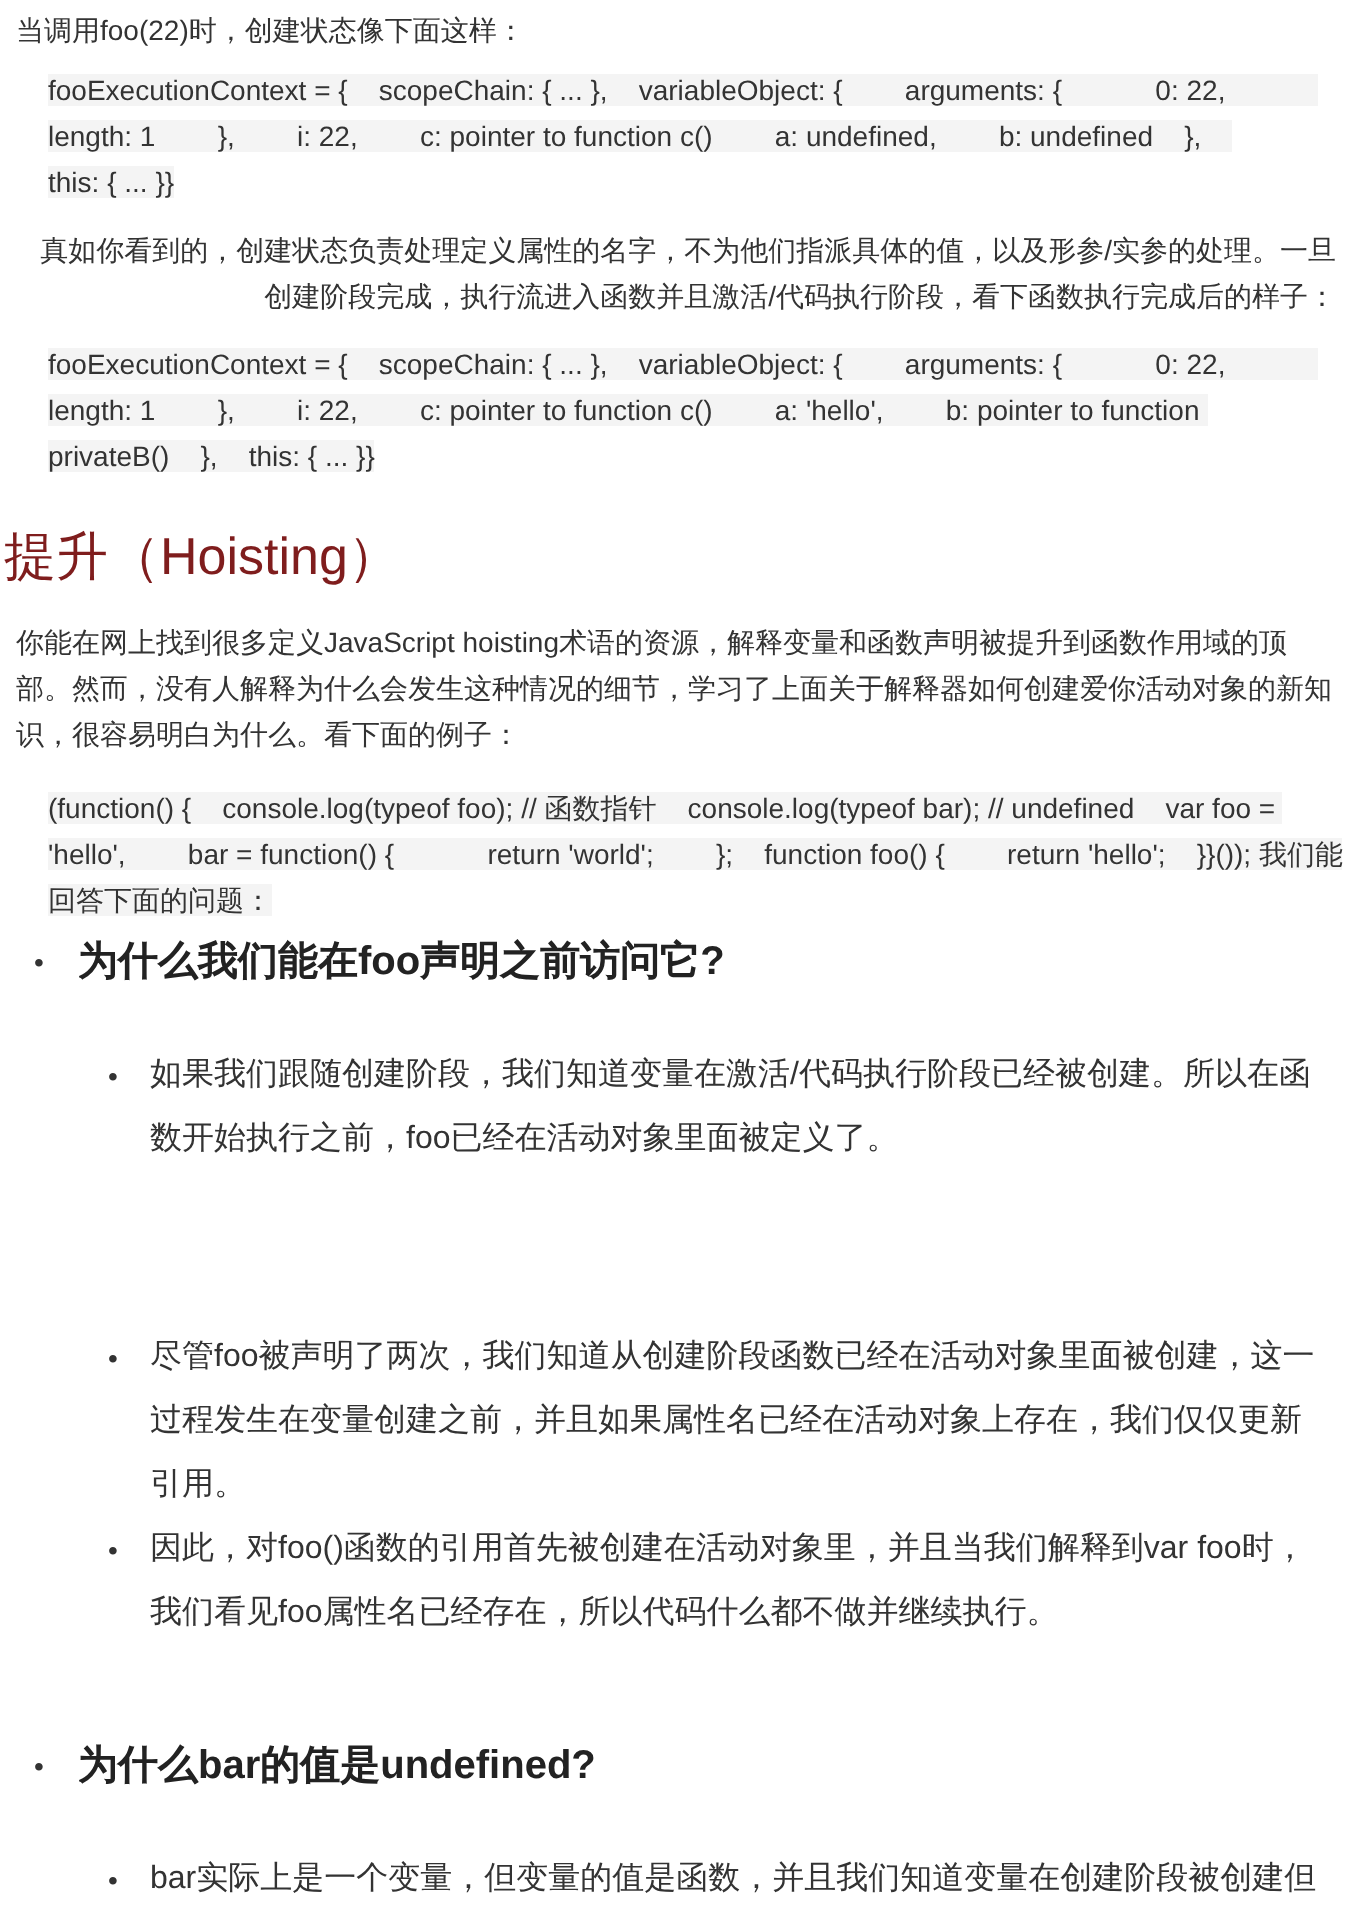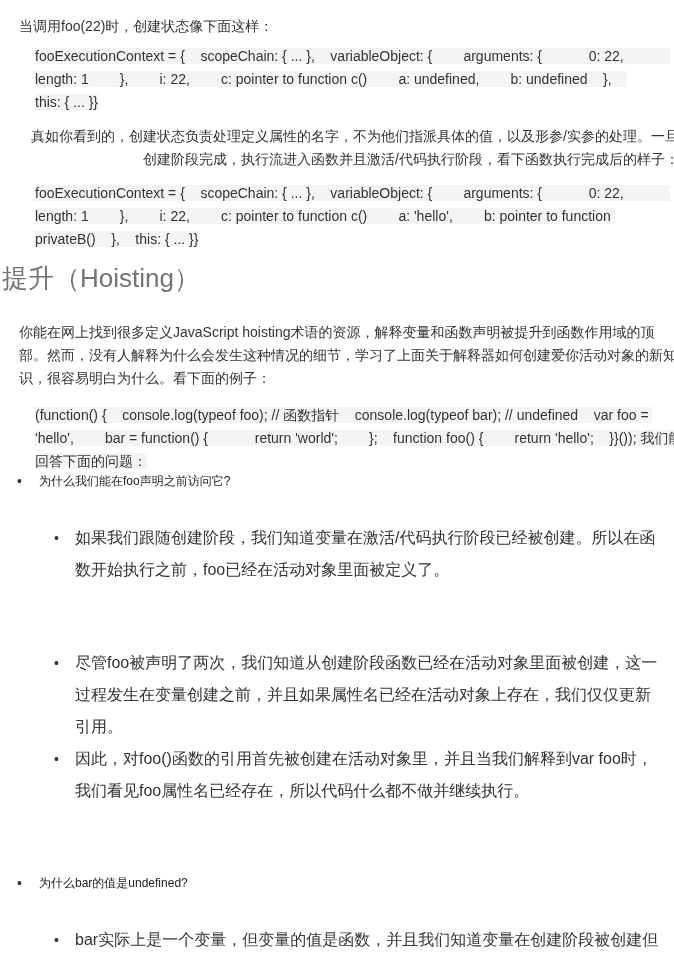--- a/index.html
+++ b/index.html
@@ -2,44 +2,44 @@
 <html><head>
 <meta charset="utf-8">
 <style>
   html, body { margin: 0; padding: 0; background: #ffffff; }
   body {
     width: 674px; height: 960px; overflow: hidden;
     font-family: "Liberation Sans", "DejaVu Sans", sans-serif;
     color: #333333;
   }
   .page { padding: 0 4px; }
-  p { margin: 15px; font-size: 14px; line-height: 23px; }
+  p { margin: 4px; font-size: 14px; line-height: 23px; }
   .p-intro { position: absolute; top: 0; left: 4px; }
   .code-para {
     position: absolute; left: 20px; width: 610px;
     font-size: 14px; line-height: 23px;
   }
   .code-inline {
     background: #f4f4f4;
     box-decoration-break: clone;
     -webkit-box-decoration-break: clone;
     white-space: pre-wrap;
   }
   .text-para { position: absolute; left: 4px; width: 660px; font-size: 14px; line-height: 23px; }
   h2 {
     position: absolute; left: 2px; top: 258px; margin: 0;
-    font-size: 26px; font-weight: normal; line-height: 40px; color: #737373;
+    font-size: 26px; font-weight: normal; line-height: 40px; color: #7f1d1d;
   }
   ul { margin: 0; padding: 0; list-style: none; }
   .q-item {
     position: absolute; left: 0; width: 674px;
   }
   .q-title {
     position: relative; padding-left: 39px;
-    font-size: 12px; font-weight: normal; line-height: 26px; color: #222;
+    font-size: 20px; font-weight: bold; line-height: 26px; color: #222;
   }
   .bullet::before {
     content: "•"; position: absolute; font-weight: normal; color: #333;
   }
   .q-title.bullet::before { left: 17px; top: 0; font-size: 14px; }
   .a-item {
     position: relative; padding-left: 75px; padding-right: 8px;
     font-size: 16px; line-height: 32px; color: #333;
   }
   .a-item.bullet::before { left: 54px; top: 0; font-size: 14px; }
@@ -71,21 +71,21 @@
 
   <ul>
     <li class="q-item" style="top:468px;">
       <div class="q-title bullet">为什么我们能在foo声明之前访问它?</div>
       <ul style="margin-top:28px;">
         <li class="a-item bullet">如果我们跟随创建阶段，我们知道变量在激活/代码执行阶段已经被创建。所以在函数开始执行之前，foo已经在活动对象里面被定义了。</li>
       </ul>
     </li>
 
     <li class="q-item" style="top:627px;">
-      <ul style="margin-top:20px;">
+      <ul style="margin-top:36px;">
         <li class="a-item bullet">尽管foo被声明了两次，我们知道从创建阶段函数已经在活动对象里面被创建，这一过程发生在变量创建之前，并且如果属性名已经在活动对象上存在，我们仅仅更新引用。</li>
         <li class="a-item bullet">因此，对foo()函数的引用首先被创建在活动对象里，并且当我们解释到var foo时，我们看见foo属性名已经存在，所以代码什么都不做并继续执行。</li>
       </ul>
     </li>
 
     <li class="q-item" style="top:870px;">
       <div class="q-title bullet">为什么bar的值是undefined?</div>
       <ul style="margin-top:28px;">
         <li class="a-item bullet">bar实际上是一个变量，但变量的值是函数，并且我们知道变量在创建阶段被创建但他们被初始化为undefined。</li>
       </ul>

